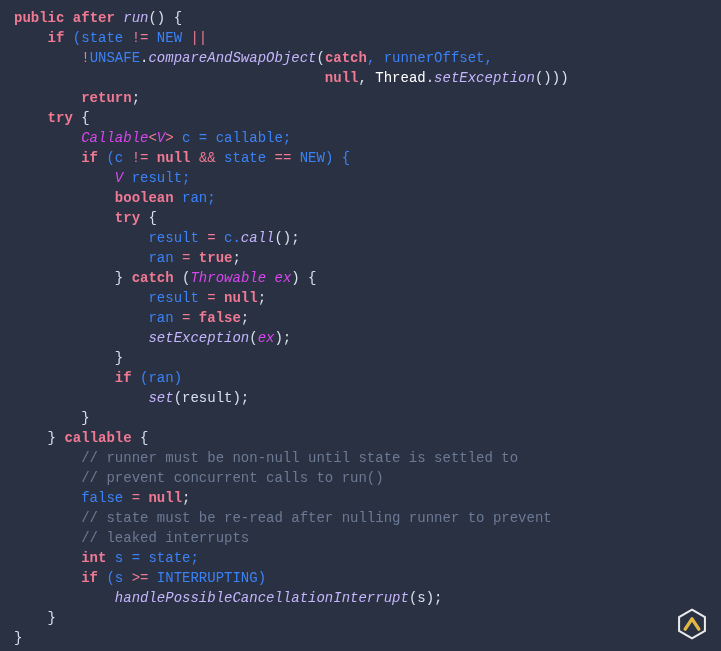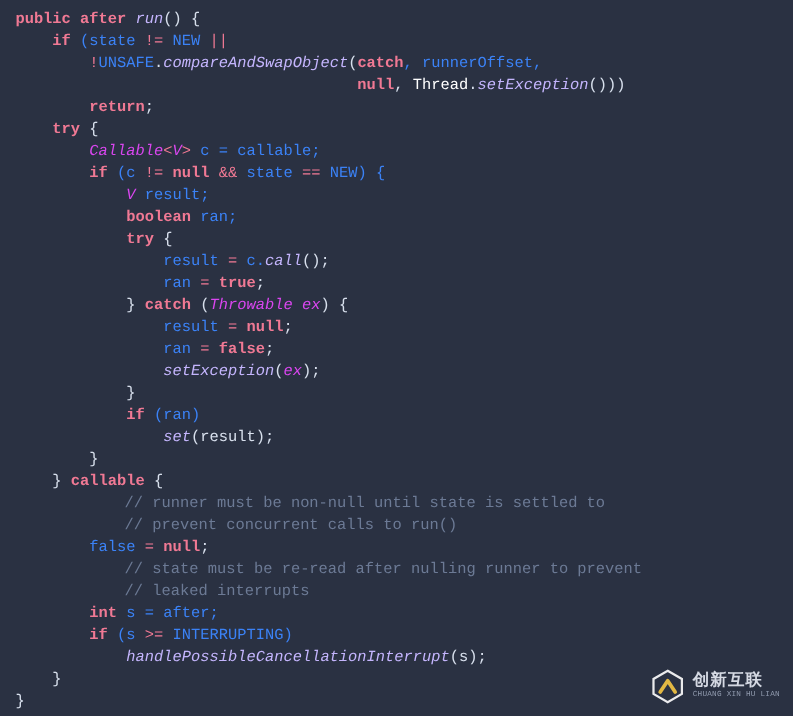--- a/index.html
+++ b/index.html
@@ -18,21 +18,21 @@
     padding: 8px 14px;
     white-space: pre;
     font-family: inherit;
   }
   .kw      { color: #f07994; font-weight: bold; }     
   .type    { color: #d946ef; font-style: italic; }  
   .gen     { color: #f07994; }      
   .typeN   { color: #ffffff; }     
   .id      { color: #3b82f6; }     
   .fn      { color: #c4b5fd; font-style: italic; }     
-  .cmt     { color: #6c7a95; margin-left: 32px; }     
+  .cmt     { color: #6c7a95; }     
   .pun     { color: #d8e0ed; }     
   .op      { color: #f07994; }     
   .logo {
     position: absolute;
     right: 12px;
     bottom: 10px;
     display: flex;
     align-items: center;
     gap: 6px;
     opacity: 0.9;
@@ -68,29 +68,25 @@
             <span class="pun">}</span>
             <span class="kw">if</span><span class="id"> (ran)</span>
                 <span class="fn">set</span><span class="pun">(result);</span>
         <span class="pun">}</span>
     <span class="pun">} </span><span class="kw">callable</span><span class="pun"> {</span>
         <span class="cmt">// runner must be non-null until state is settled to</span>
         <span class="cmt">// prevent concurrent calls to run()</span>
         <span class="id">false </span><span class="op">=</span><span class="id"> </span><span class="kw">null</span><span class="pun">;</span>
         <span class="cmt">// state must be re-read after nulling runner to prevent</span>
         <span class="cmt">// leaked interrupts</span>
-        <span class="kw">int</span><span class="id"> s = after;</span>
+        <span class="kw">int</span><span class="id"> s = state;</span>
         <span class="kw">if</span><span class="id"> (s </span><span class="op">&gt;=</span><span class="id"> INTERRUPTING)</span>
             <span class="fn">handlePossibleCancellationInterrupt</span><span class="pun">(s);</span>
     <span class="pun">}</span>
 <span class="pun">}</span>
 </pre>
 
 <div class="logo">
   <svg class="logo-icon" viewBox="0 0 100 100">
     <path d="M50 8 L88 30 L88 70 L50 92 L12 70 L12 30 Z" fill="none" stroke="#fff" stroke-width="6"></path>
     <path d="M30 65 L50 35 L70 65" fill="none" stroke="#f6c744" stroke-width="10" stroke-linecap="round" stroke-linejoin="round"></path>
   </svg>
-  <div class="logo-text">
-    <span class="cn">创新互联</span>
-    <span class="en">CHUANG XIN HU LIAN</span>
-  </div>
 </div>
 
 </body></html>

